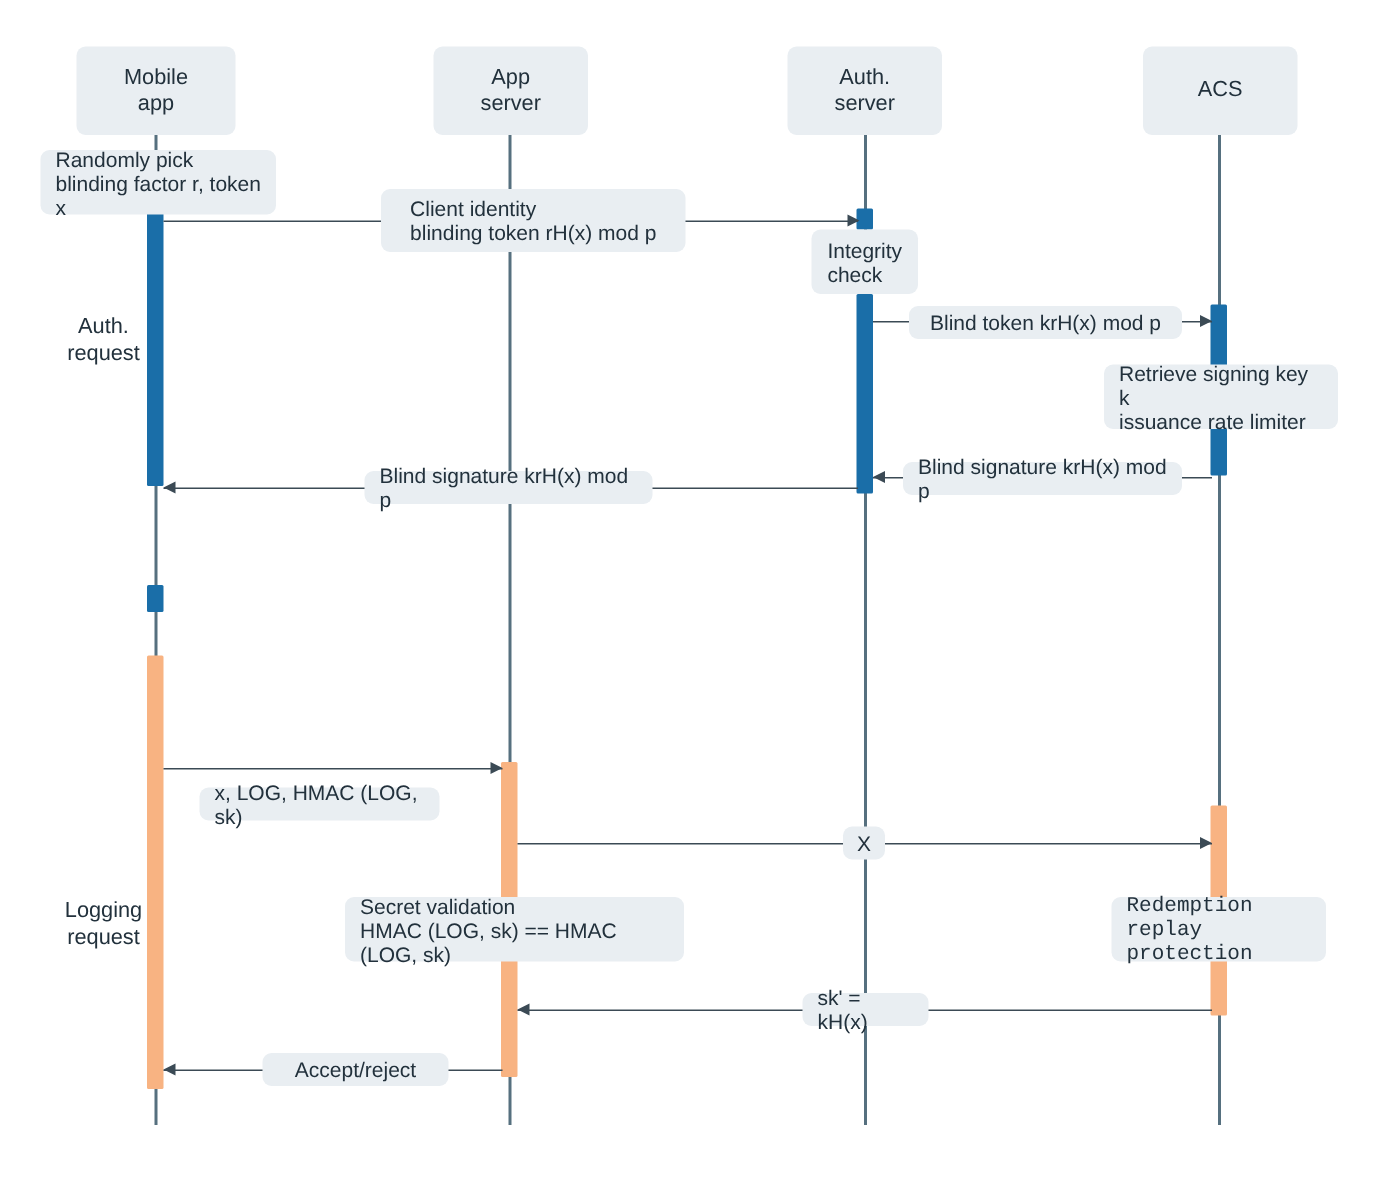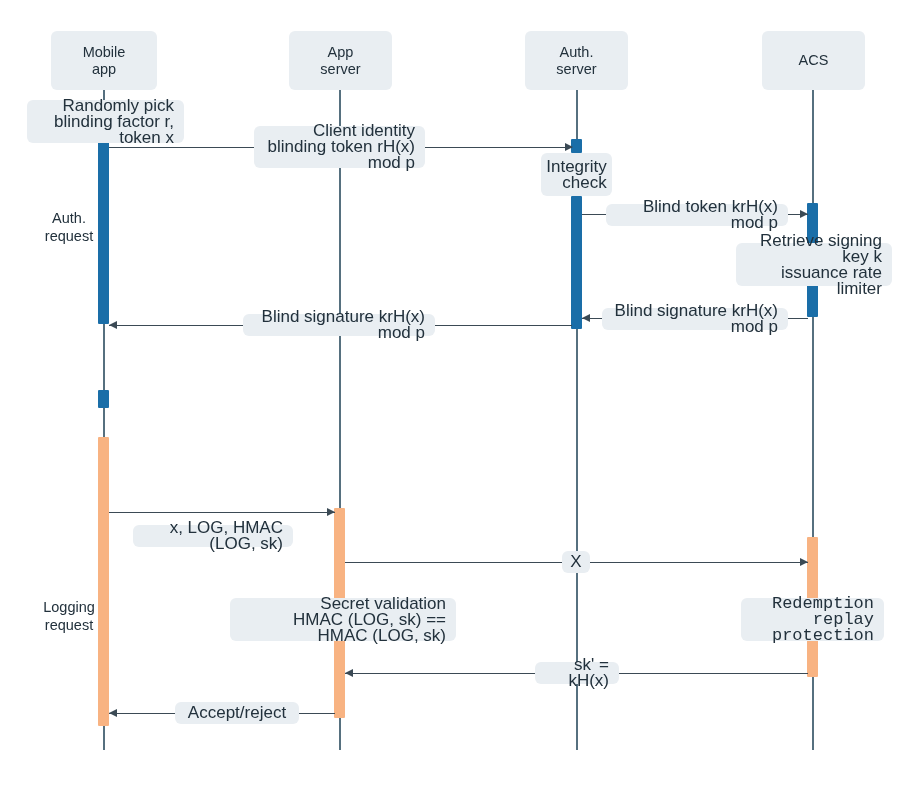--- a/index.html
+++ b/index.html
@@ -59,23 +59,23 @@
     border-left: 8px solid #3b4a55;
   }
   .arrow-left {
     border-right: 8px solid #3b4a55;
   }
   .note {
     position: absolute;
     background: #e9eef2;
     border-radius: 6px;
     color: #22313c;
-    font-size: 17px;
+    font-size: 14px;
     line-height: 16px;
-    text-align: right;
+    text-align: left;
     display: flex;
     align-items: center;
     justify-content: center;
     white-space: pre-line;
     box-sizing: border-box;
     padding: 4px 10px;
   }
   .phase-label {
     position: absolute;
     color: #22313c;
@@ -119,21 +119,21 @@
   <div class="phase-label" style="left:34px; top:209px; width:70px;">Auth.
 request</div>
   <div class="phase-label" style="left:28px; top:598px; width:82px;">Logging
 request</div>
 
   <div class="note" style="left:27px; top:100px; width:157px; height:43px;">Randomly pick
 blinding factor r, token x</div>
 
   <div class="msg-line" style="left:109px; top:147px; width:463px;"></div>
   <div class="arrow-head arrow-right" style="left:565px; top:143px;"></div>
-  <div class="note" style="left:254px; top:126px; width:171px; height:42px;">Client identity
+  <div class="note" style="left:254px; top:126px; width:203px; height:42px;">Client identity
 blinding token rH(x) mod p</div>
 
   <div class="note" style="left:541px; top:153px; width:71px; height:43px;">Integrity
 check</div>
 
   <div class="msg-line" style="left:582px; top:214px; width:226px;"></div>
   <div class="arrow-head arrow-right" style="left:800px; top:210px;"></div>
   <div class="note" style="left:606px; top:204px; width:182px; height:22px;">Blind token krH(x) mod p</div>
 
   <div class="note" style="left:736px; top:243px; width:156px; height:43px;">Retrieve signing key k

